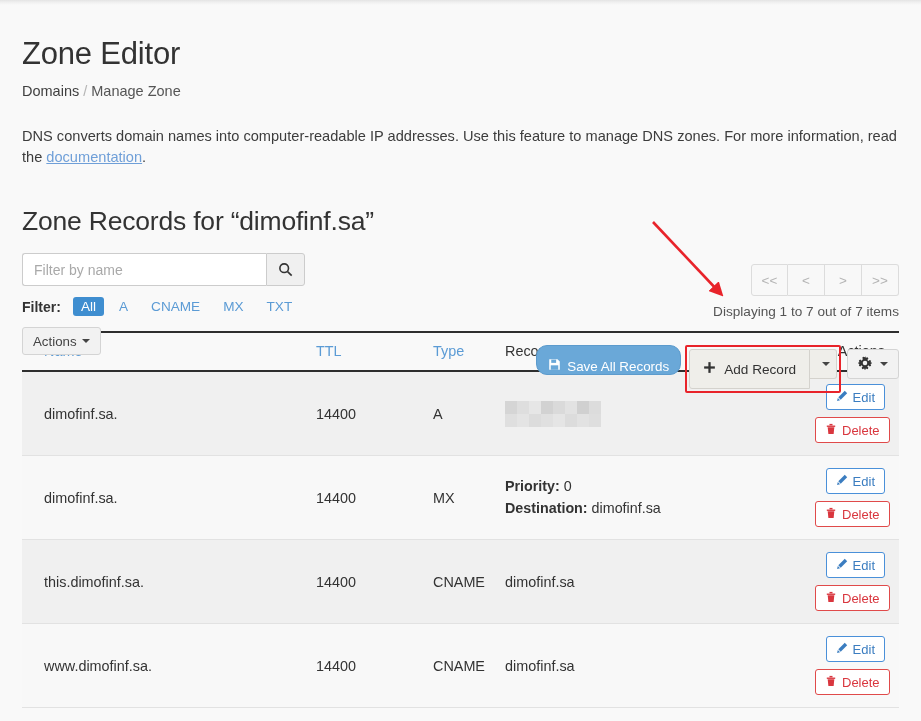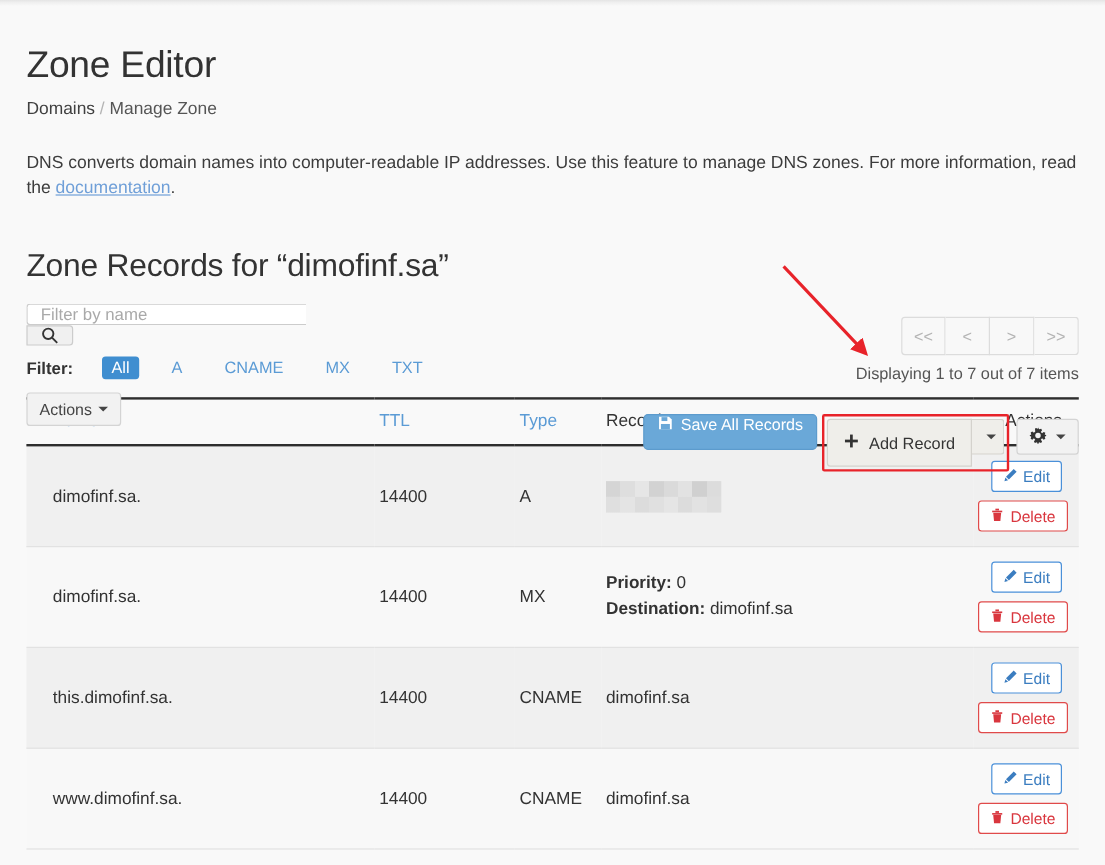--- a/index.html
+++ b/index.html
@@ -39,42 +39,42 @@
   .description a { color: #6f9fd8; text-decoration: underline; }
 
   
   h2.zone-title {
     font-size: 26.5px; font-weight: 400; color: #333;
     margin: 38px 0 0 0; letter-spacing: -0.2px;
   }
 
   .controls-row { position: relative; margin-top: 16px; height: 72px; }
 
-  .search-group { display: flex; width: 233px; height: 33px; flex-direction: column; }
+  .search-group { display: flex; width: 283px; height: 33px; }
   .search-input {
     flex: 1; height: 33px;
     border: 1px solid #ccc; border-right: none;
     border-radius: 3px 0 0 3px;
     padding: 0 11px; font-size: 14px; color: #555;
     font-family: "Liberation Sans", sans-serif;
     background: #fff; outline: none;
   }
   .search-input::placeholder { color: #a9a9a9; }
   .search-btn {
     width: 39px; height: 33px;
     border: 1px solid #ccc; border-radius: 0 3px 3px 0;
     background: #f0f0f0; cursor: pointer;
     display: flex; align-items: center; justify-content: center;
     padding: 0;
   }
   .search-btn svg { display: block; }
 
   .filter-row {
     margin-top: 11px; display: flex; align-items: center;
-    font-size: 14px; gap: 12px;
+    font-size: 14px; gap: 0;
   }
   .filter-label { font-weight: bold; color: #333; margin-right: 12px; }
   .filter-item {
     color: #5b9bd5; text-decoration: none; padding: 2px 8px;
     margin-right: 7px; font-size: 13.6px; border-radius: 3px;
   }
   .filter-item.active { background: #3f8ed0; color: #fff; }
 
   .actions-btn {
     margin-top: 11px;
@@ -101,23 +101,23 @@
   .pager button:first-child { border-left: 1px solid #dcdcdc; border-radius: 3px 0 0 3px; }
   .pager button:last-child { border-radius: 0 3px 3px 0; }
   .pager-info { font-size: 13.6px; color: #555; margin-top: 8px; }
 
   
   .action-bar {
     position: absolute; right: 0; top: 92px;
     display: flex; align-items: flex-start;
   }
   .btn-save {
-    display: inline-flex; align-items: flex-start; gap: 6px;
+    display: inline-flex; align-items: flex-end; gap: 6px;
     height: 30px; padding: 0 11px;
-    background: #6aa8d8; border: 1px solid #5c9bcd; border-radius: 4px;
+    background: #6aa8d8; border: 1px solid #5c9bcd; border-radius: 11px;
     color: #fff; font-size: 13.4px; cursor: pointer;
   }
   .add-wrap {
     border: 2px solid #e8232a; border-radius: 2px;
     padding: 2px; margin-left: 4px; display: flex;
   }
   .btn-add {
     display: inline-flex; align-items: center; gap: 8px;
     height: 40px; padding: 0 13px;
     background: #efeeea; border: 1px solid #d4d2cd; border-radius: 3px 0 0 3px;

